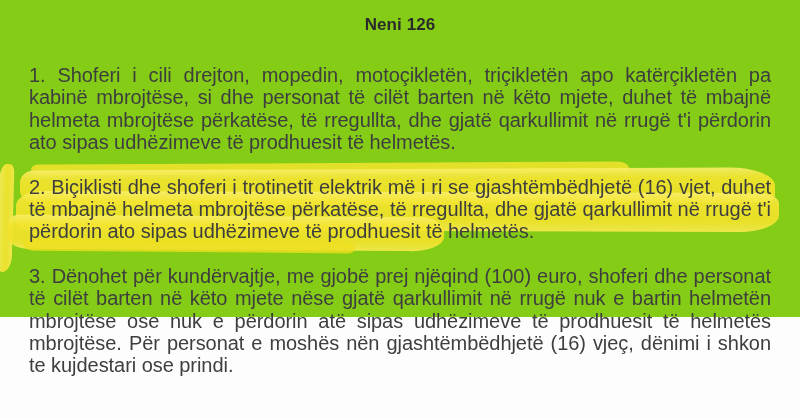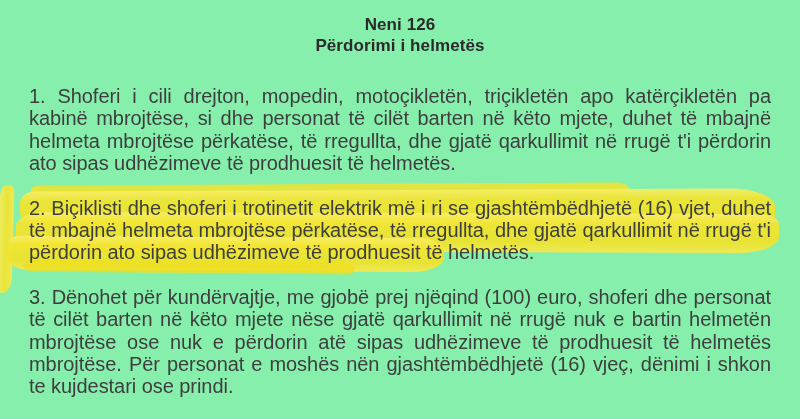--- a/index.html
+++ b/index.html
@@ -7,22 +7,22 @@
     padding: 0;
     width: 800px;
     height: 419px;
     background: #fdfdfd;
     overflow: hidden;
     font-family: "Liberation Sans", sans-serif;
   }
   .page {
     position: relative;
     width: 800px;
-    height: 419px;
-    background: #86efac;
+    height: 317px;
+    background: #84cc16;
   }
   .doc-header {
     text-align: center;
     padding-top: 14px;
   }
   .doc-title, .doc-subtitle {
     font-size: 17px;
     line-height: 21px;
     font-weight: bold;
     color: #2b2b2b;
@@ -103,21 +103,20 @@
     opacity: 0.8;
   }
 </style>
 </head>
 <body>
 
 <div class="page">
 
   <div class="doc-header">
     <div class="doc-title">Neni 126</div>
-    <div class="doc-subtitle">Përdorimi i helmetës</div>
   </div>
 
   <div class="body-text">
 
     <p class="law-par">
       <span class="par-text">1. Shoferi i cili drejton, mopedin, motoçikletën, triçikletën apo katërçikletën pa kabinë mbrojtëse, si dhe personat të cilët barten në këto mjete, duhet të mbajnë helmeta mbrojtëse përkatëse, të rregullta, dhe gjatë qarkullimit në rrugë t'i përdorin ato sipas udhëzimeve të prodhuesit të helmetës.</span>
     </p>
 
     <p class="law-par">
       <span class="hl-stroke hl-top-swipe"></span>

